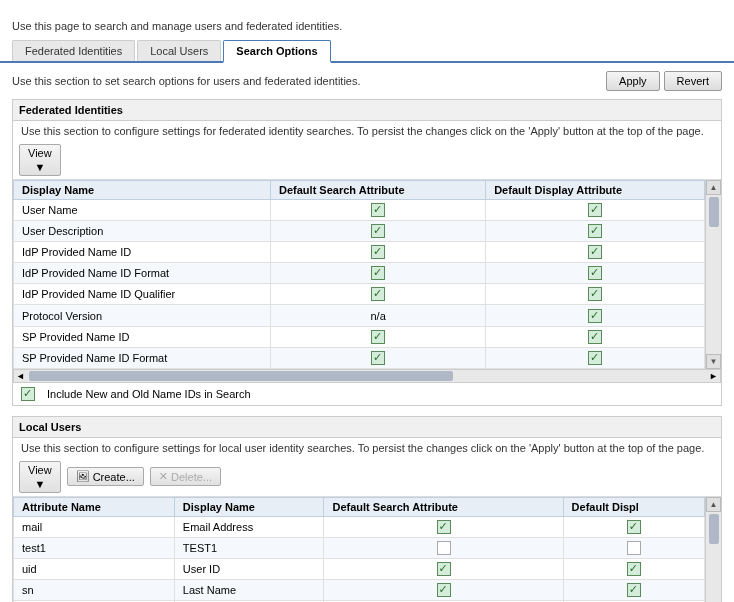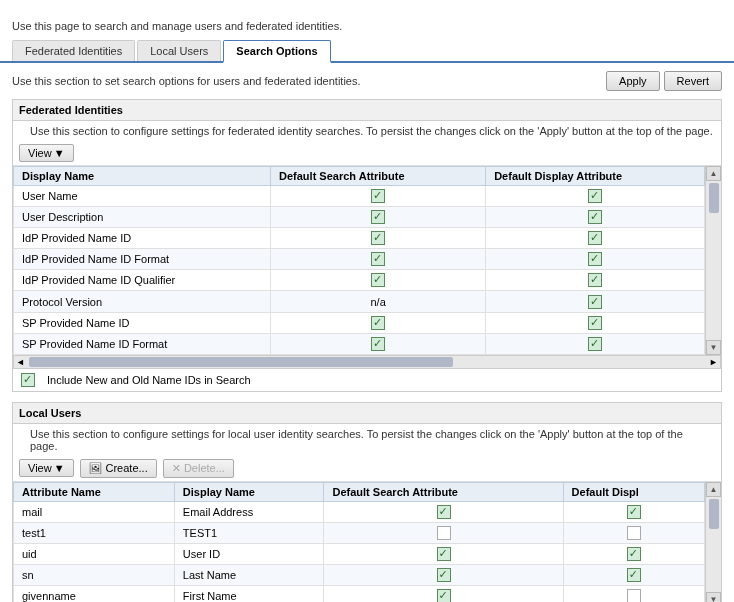--- a/index.html
+++ b/index.html
@@ -82,39 +82,39 @@
       font-weight: bold;
       font-size: 11px;
       padding: 4px 6px;
       background: #f0f0f0;
       border-bottom: 1px solid #ccc;
     }
     .section-desc {
       font-size: 11px;
       color: #333;
       padding: 4px 8px;
-      margin-left: 9px;
     }
     .toolbar {
       padding: 3px 6px;
       border-bottom: 1px solid #ddd;
       display: flex;
       align-items: center;
       gap: 6px;
     }
     .view-btn {
       padding: 2px 8px;
       border: 1px solid #aaa;
       background: linear-gradient(to bottom, #f5f5f5, #e0e0e0);
       cursor: pointer;
       font-size: 11px;
       display: flex;
       align-items: center;
       gap: 2px;
       border-radius: 2px;
+      flex-direction: column;
     }
     .create-btn, .delete-btn {
       padding: 2px 8px;
       border: 1px solid #aaa;
       background: linear-gradient(to bottom, #f5f5f5, #e0e0e0);
       cursor: pointer;
       font-size: 11px;
       display: flex;
       align-items: center;
       gap: 3px;

